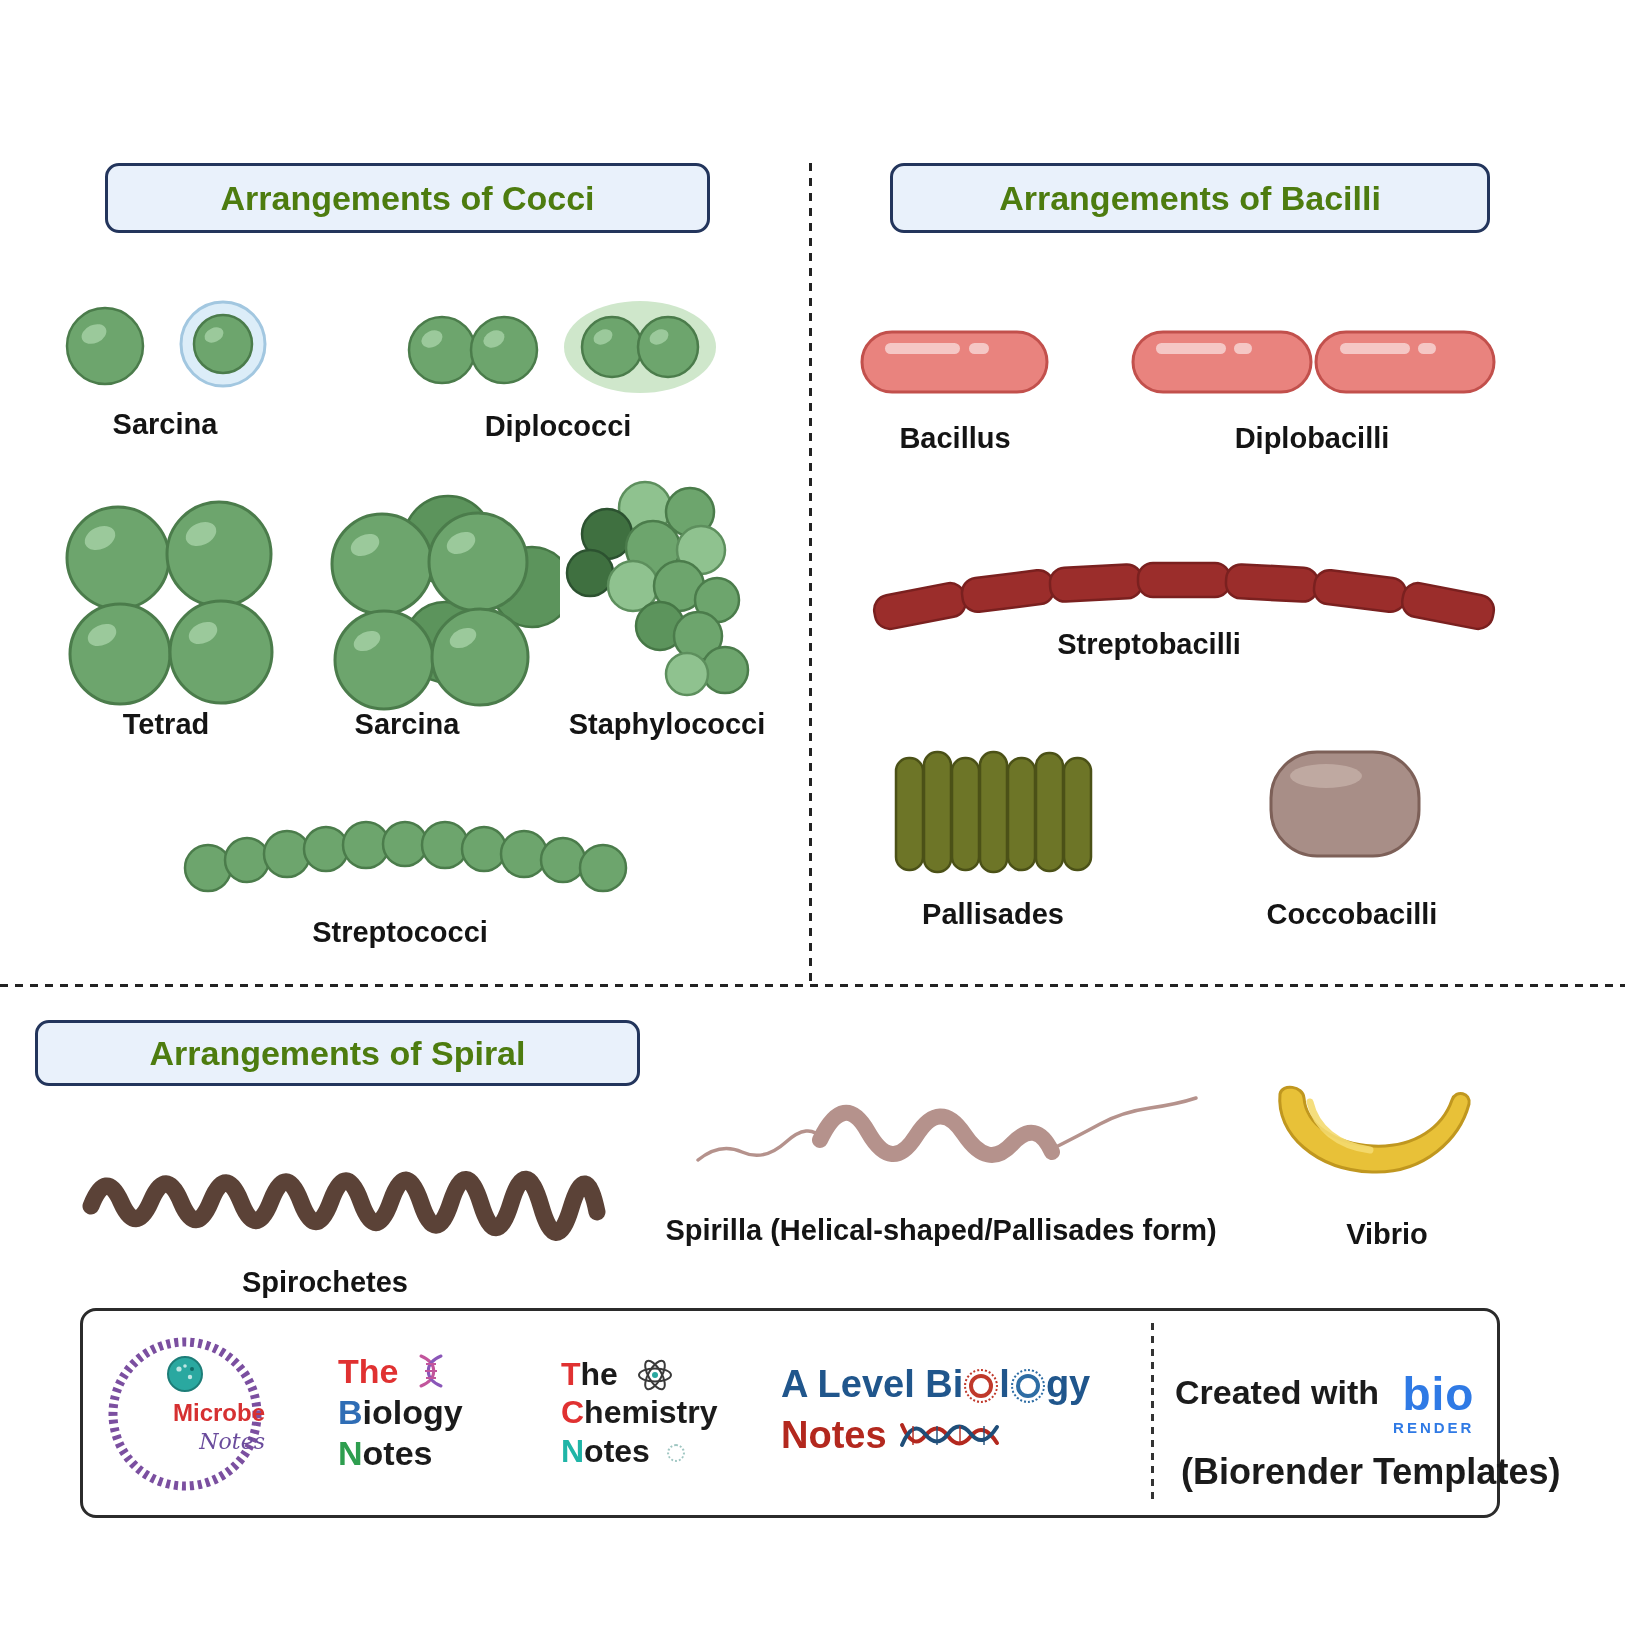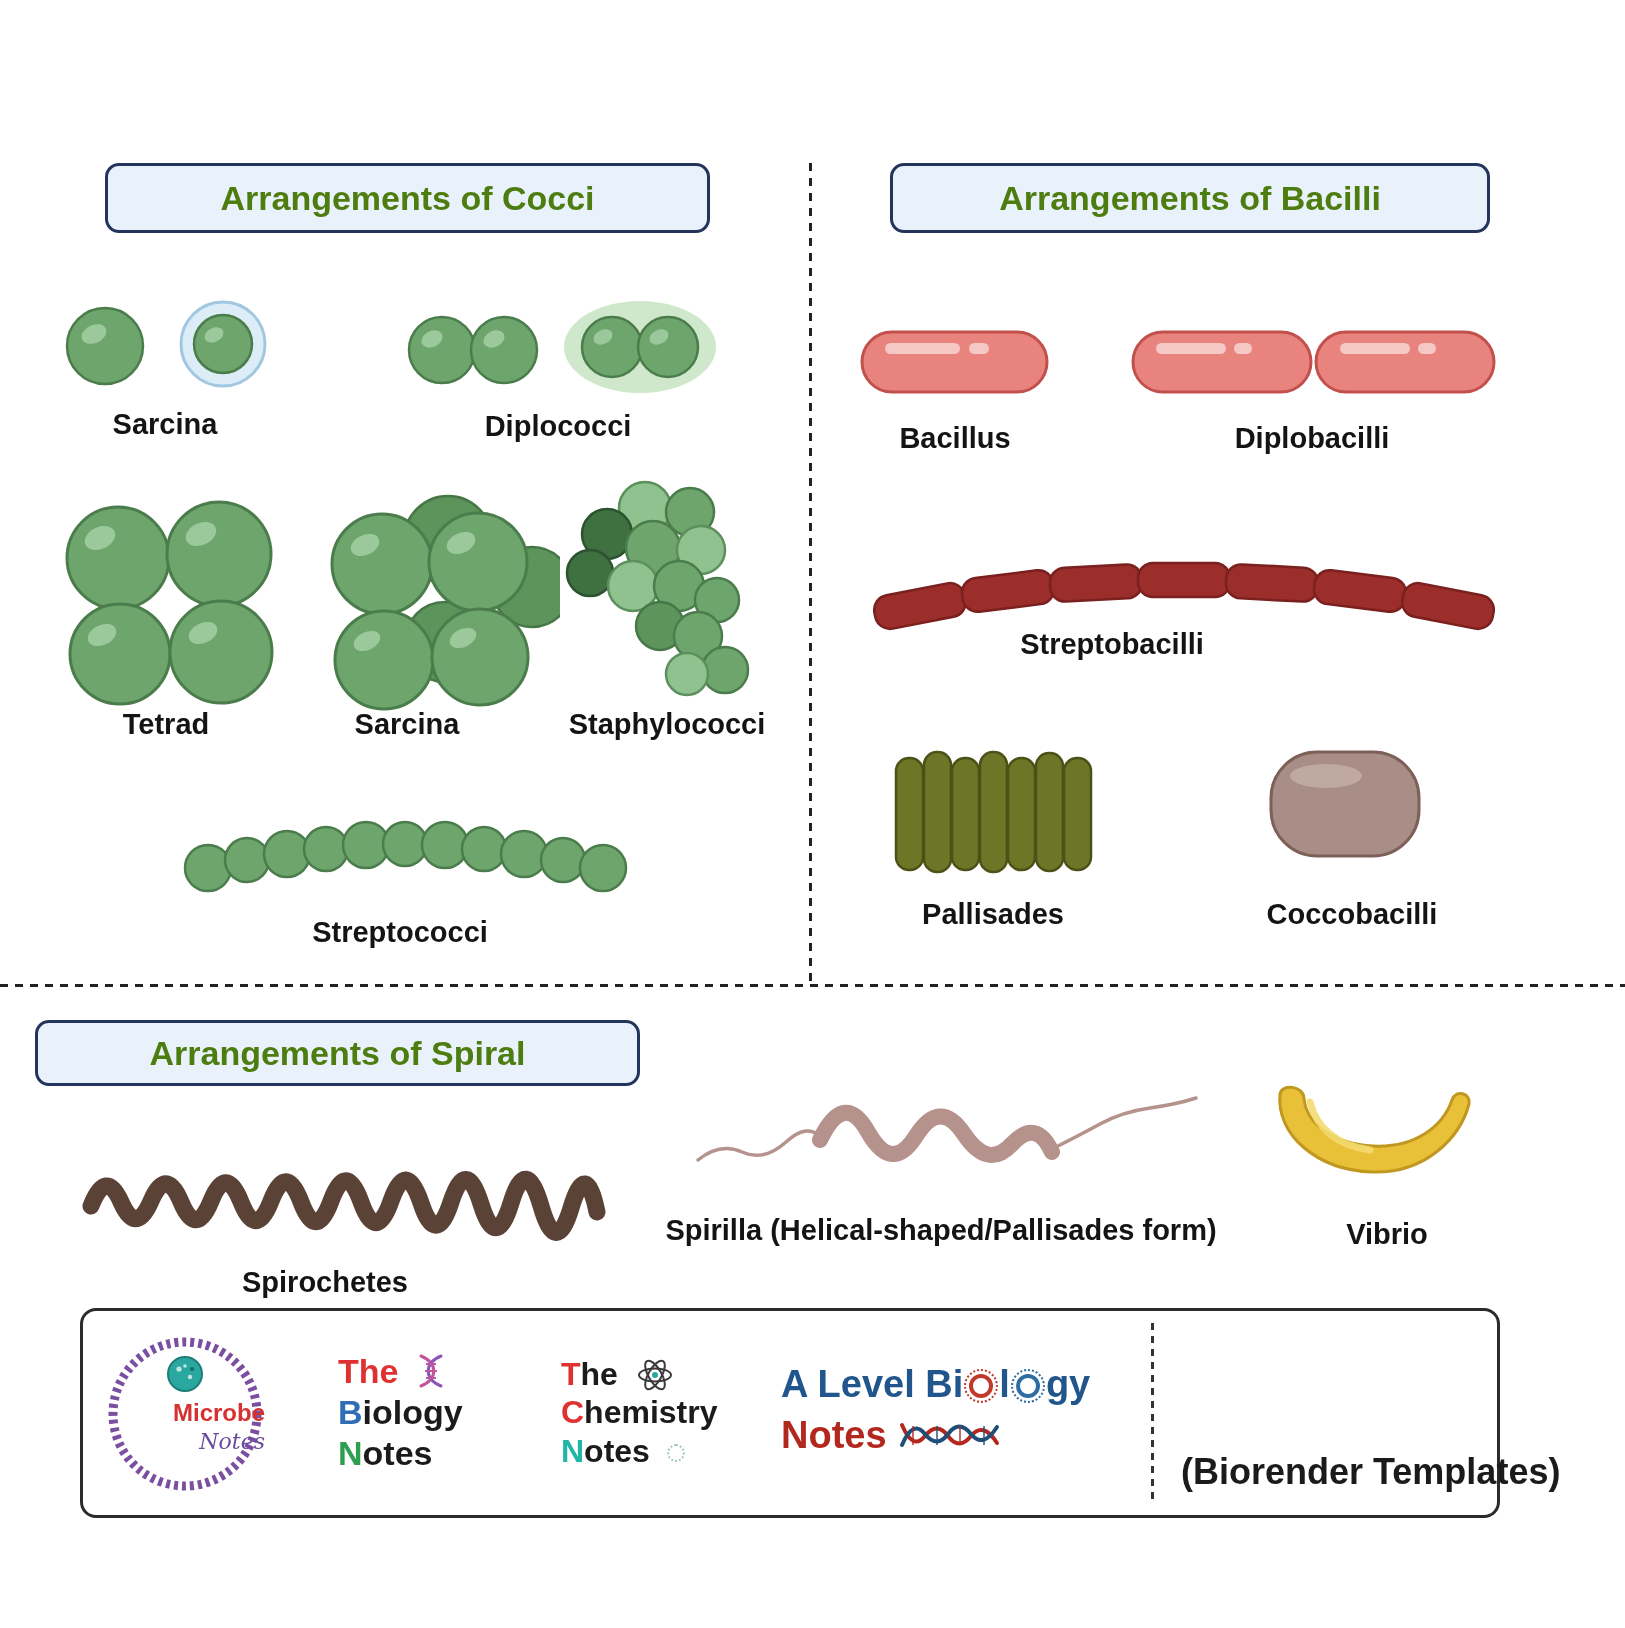--- a/index.html
+++ b/index.html
@@ -194,21 +194,21 @@
           <rect x="-46" y="-17" width="92" height="34" rx="15" fill="#9b2d2b" stroke="#7a201f" stroke-width="2.5"></rect>
         </g>
       <g transform="translate(488 51) rotate(7)">
           <rect x="-46" y="-17" width="92" height="34" rx="15" fill="#9b2d2b" stroke="#7a201f" stroke-width="2.5"></rect>
         </g>
       <g transform="translate(576 66) rotate(11)">
           <rect x="-46" y="-17" width="92" height="34" rx="15" fill="#9b2d2b" stroke="#7a201f" stroke-width="2.5"></rect>
         </g>
     </svg>
   </div>
-  <div class="label" style="left:1112px; top:628px;">Streptobacilli</div>
+  <div class="label" style="left:1149px; top:628px;">Streptobacilli</div>
 
   <div class="fig" style="left:893px; top:748px;">
     <svg width="205" height="140" viewBox="0 0 205 140">
       <rect x="3" y="10" width="27" height="112" rx="13" fill="#6d7527" stroke="#4b5117" stroke-width="2.5"></rect>
       <rect x="31" y="4" width="27" height="120" rx="13" fill="#6d7527" stroke="#4b5117" stroke-width="2.5"></rect>
       <rect x="59" y="10" width="27" height="112" rx="13" fill="#6d7527" stroke="#4b5117" stroke-width="2.5"></rect>
       <rect x="87" y="4" width="27" height="120" rx="13" fill="#6d7527" stroke="#4b5117" stroke-width="2.5"></rect>
       <rect x="115" y="10" width="27" height="112" rx="13" fill="#6d7527" stroke="#4b5117" stroke-width="2.5"></rect>
       <rect x="143" y="5" width="27" height="118" rx="13" fill="#6d7527" stroke="#4b5117" stroke-width="2.5"></rect>
       <rect x="171" y="10" width="27" height="112" rx="13" fill="#6d7527" stroke="#4b5117" stroke-width="2.5"></rect>
@@ -307,16 +307,23 @@
           <line x1="14" y1="9" x2="14" y2="28" stroke="#b3281e" stroke-width="2" opacity="0.7"></line>
           <line x1="38" y1="9" x2="38" y2="28" stroke="#1f4e79" stroke-width="2" opacity="0.7"></line>
           <line x1="61" y1="9" x2="61" y2="28" stroke="#b3281e" stroke-width="2" opacity="0.7"></line>
           <line x1="85" y1="9" x2="85" y2="28" stroke="#1f4e79" stroke-width="2" opacity="0.7"></line>
         </svg>
       </div>
     </div>
 
     <div class="fdash" style="left:1068px; top:12px; height:180px;"></div>
 
+    <div class="f-item" style="left:1092px; top:62px; display:flex; align-items:flex-start; gap:14px;">
+      <span class="created">Created with</span>
+      <div class="br-logo">
+        <div class="bio-text">bio</div>
+        <div class="render-text">RENDER</div>
+      </div>
+    </div>
     <div class="f-item templates" style="left:1098px; top:140px;">(Biorender Templates)</div>
 
   </div>
 </div>
 
 </body></html>

